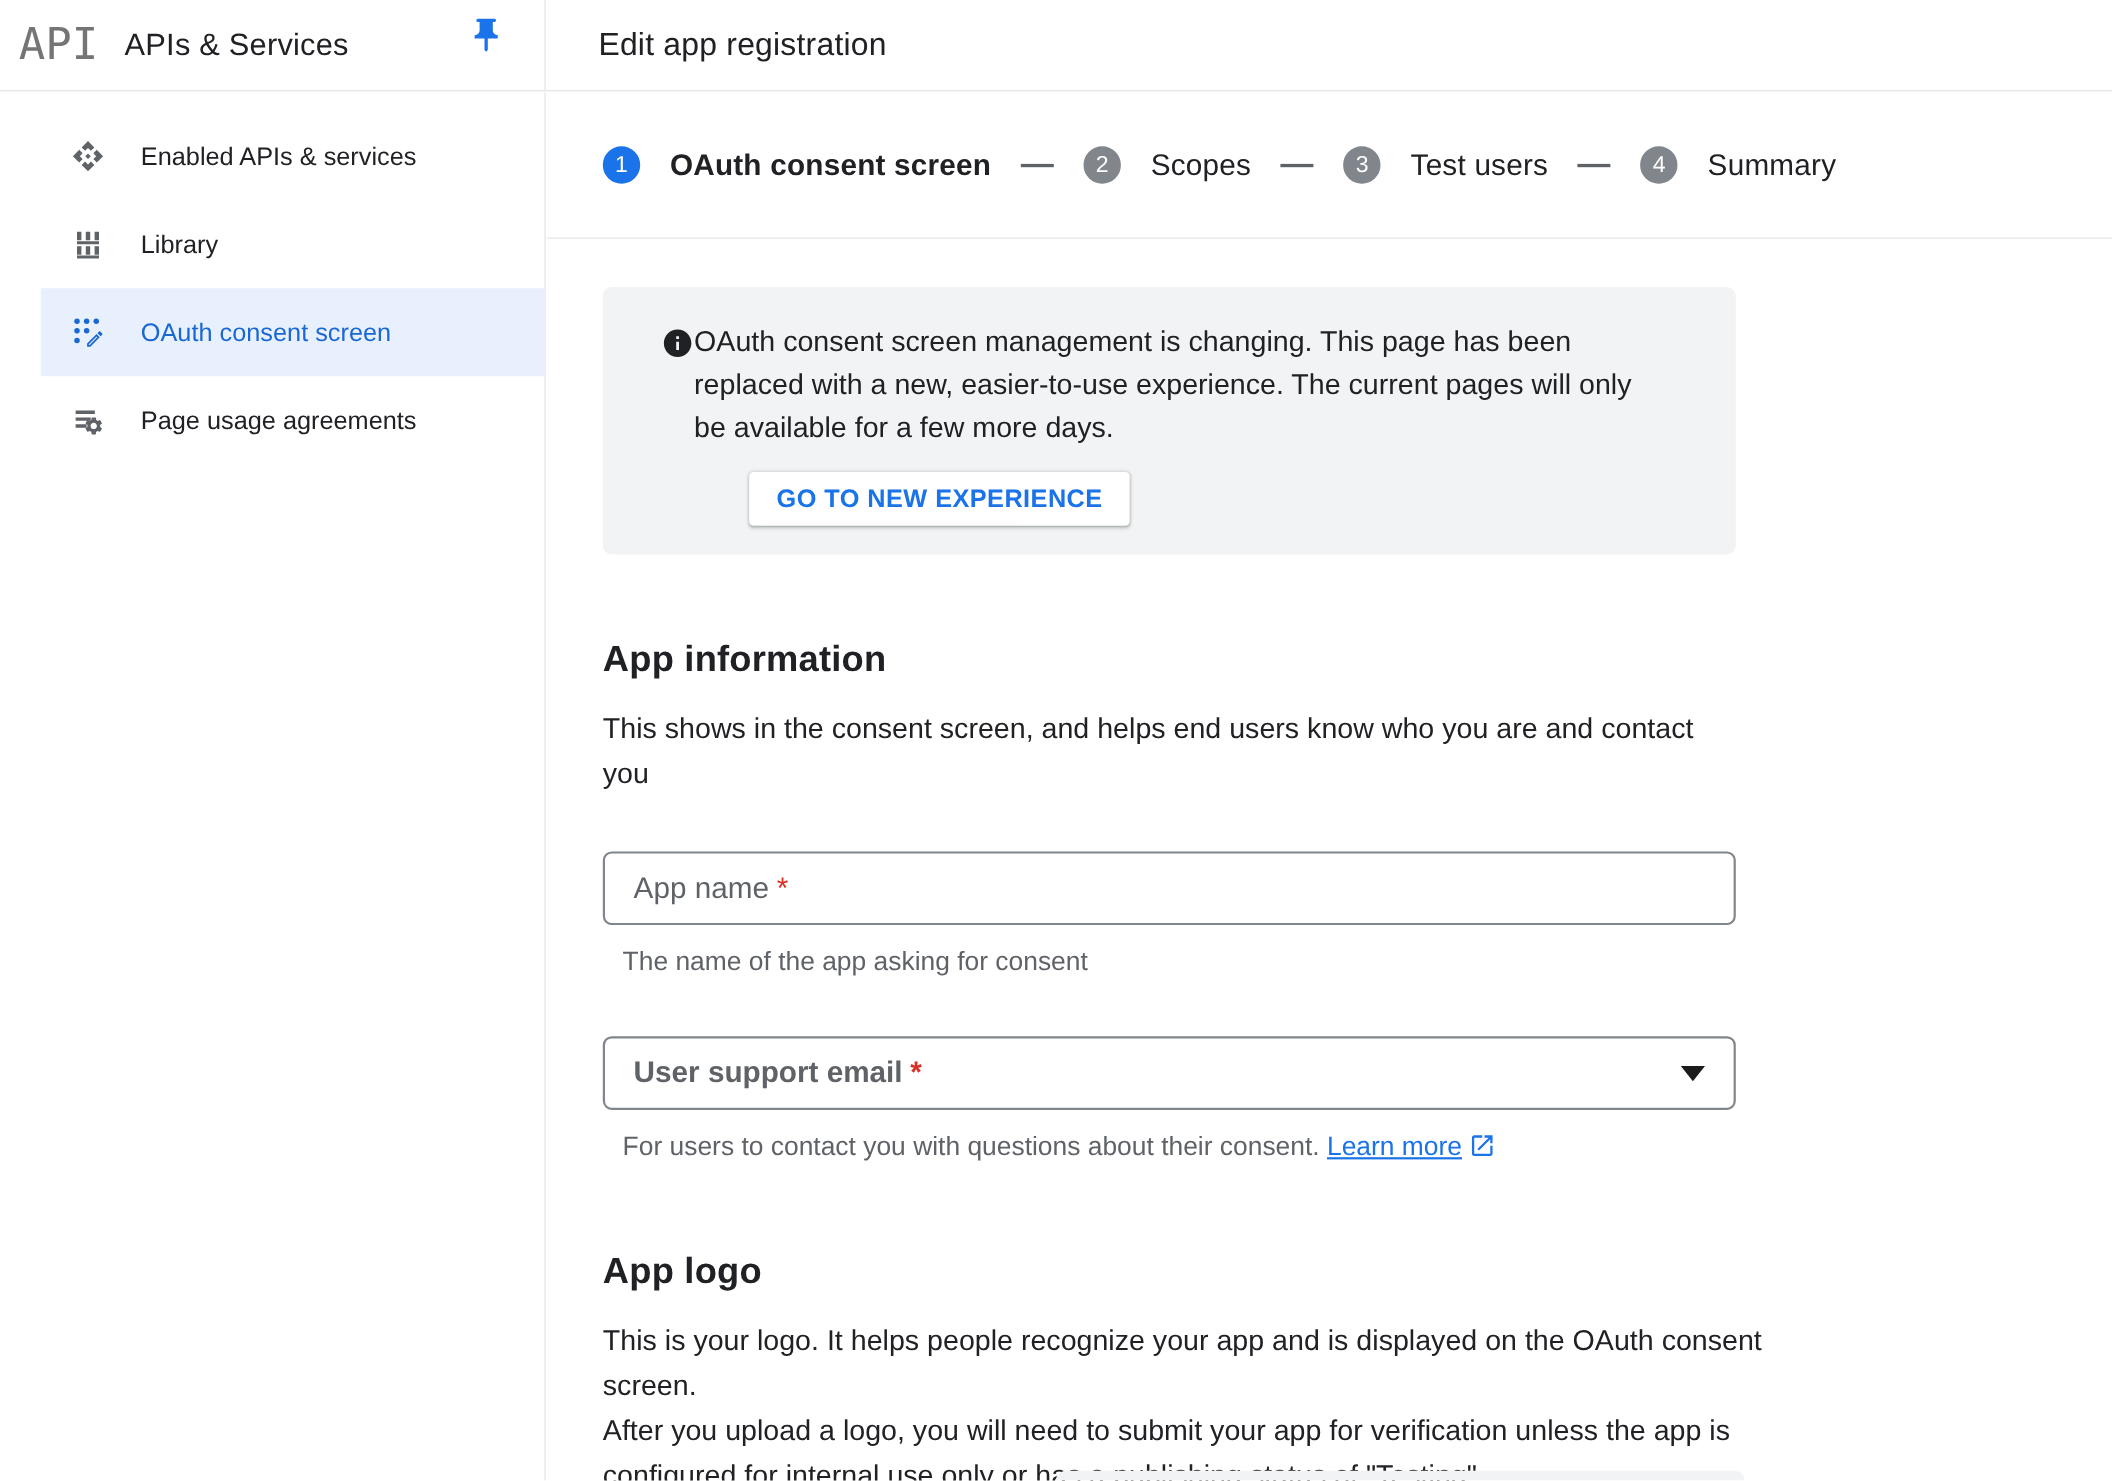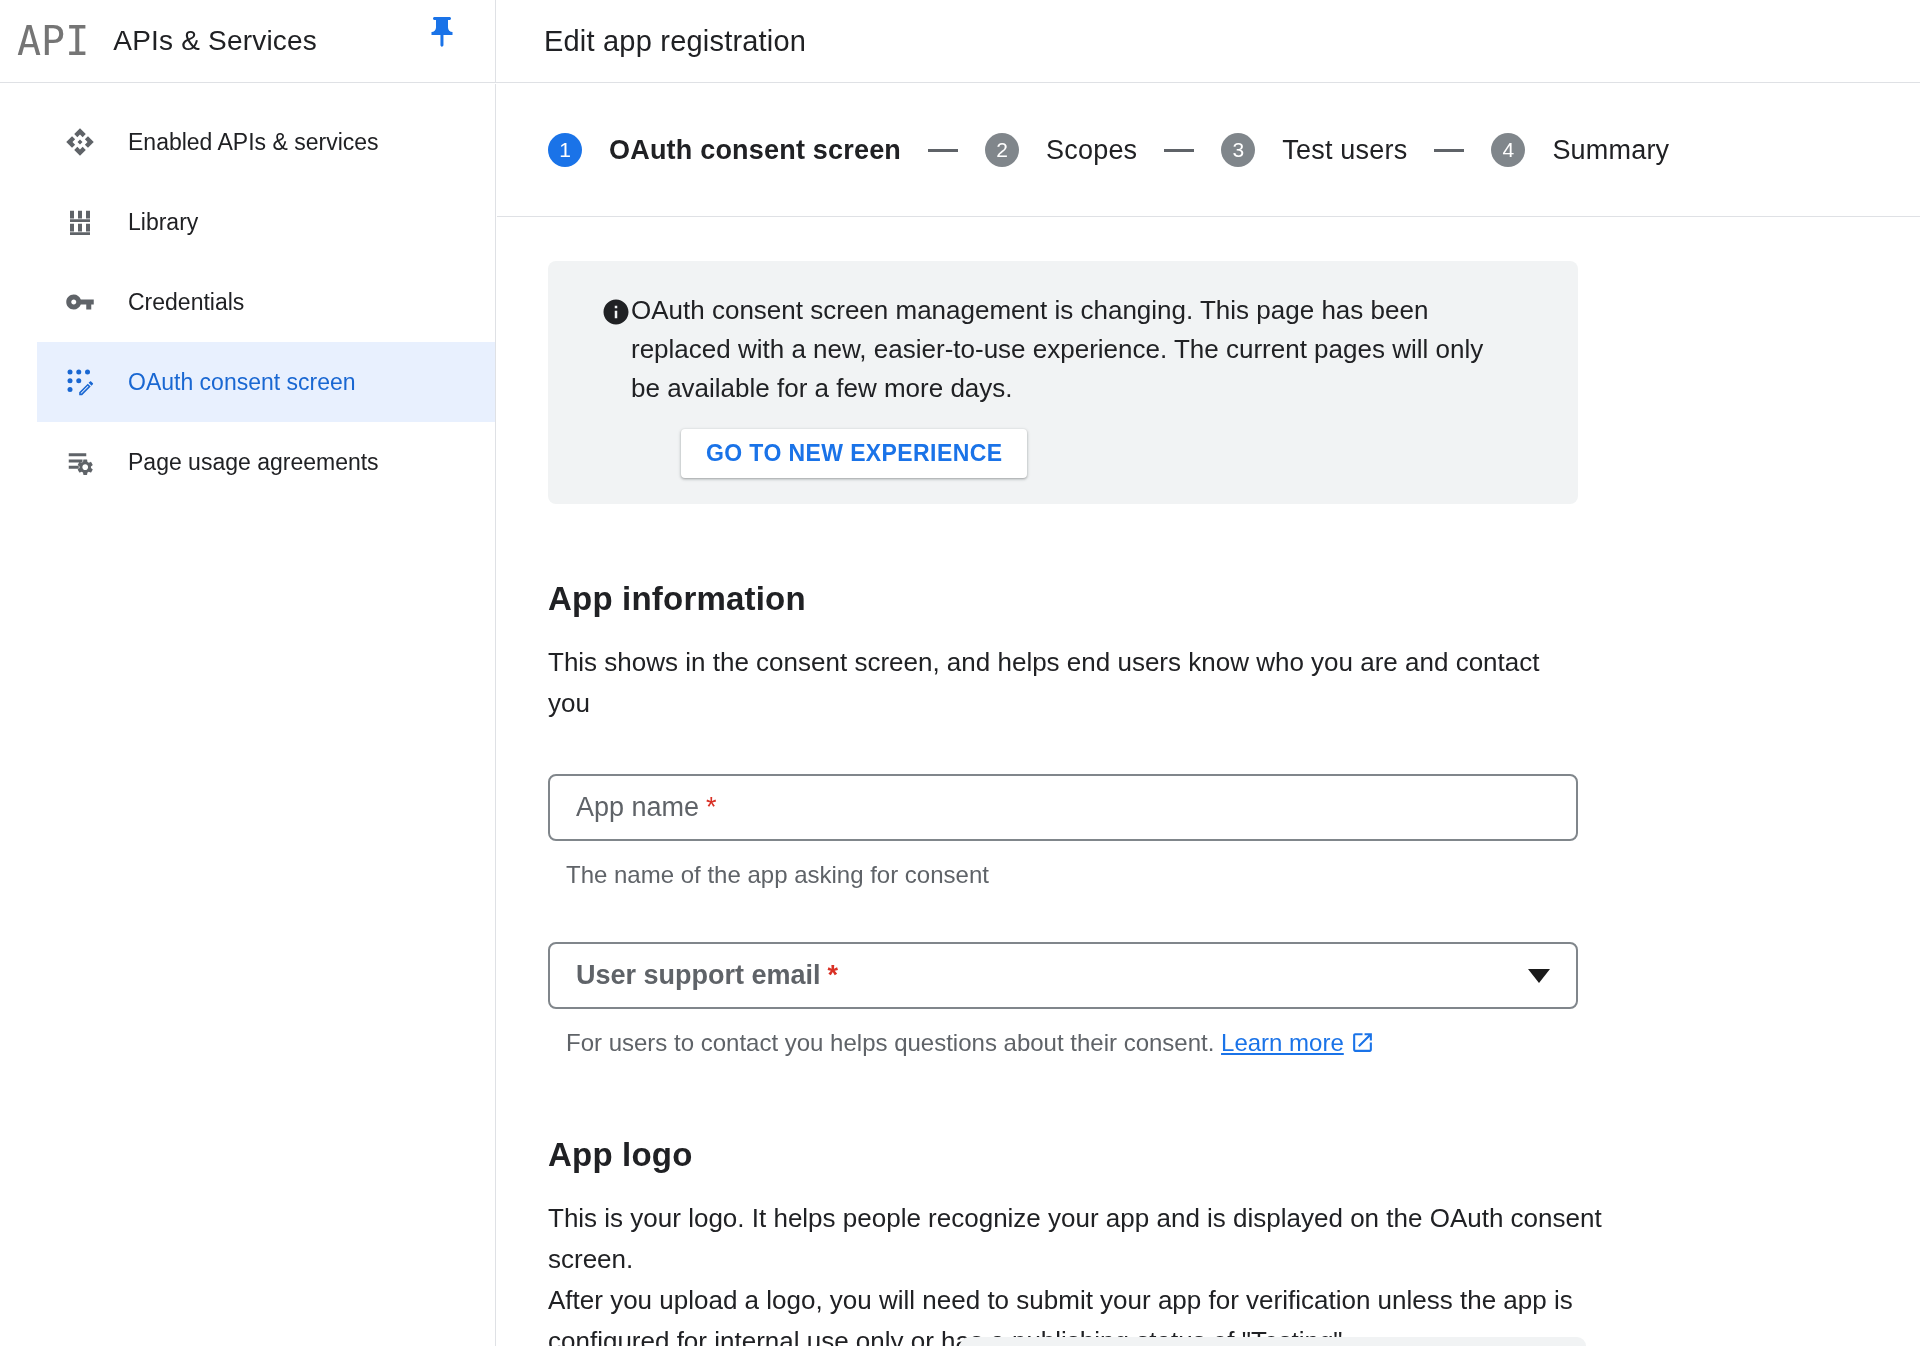--- a/index.html
+++ b/index.html
@@ -113,28 +113,20 @@
 
   <div class="side-item">
     <span class="icon">
       <svg viewBox="0 0 24 24" fill="#5f6368">
         <path d="M4 3h3.2v6.2H4zM10.4 3h3.2v6.2h-3.2zM16.8 3h3.2v6.2h-3.2zM4 9.8h16v2.2H4zM4 13.4h3.2v6.2H4zM10.4 13.4h3.2v6.2h-3.2zM16.8 13.4h3.2v6.2h-3.2zM4 20.2h16v2.2H4z"></path>
       </svg>
     </span>
     <span>Library</span>
   </div>
 
-  <div class="side-item">
-    <span class="icon">
-      <svg viewBox="0 0 24 24" fill="#5f6368">
-        <path d="M12.65 10C11.83 7.67 9.61 6 7 6c-3.31 0-6 2.69-6 6s2.69 6 6 6c2.61 0 4.83-1.67 5.65-4H17v4h4v-4h2v-4H12.65zM7 14c-1.1 0-2-.9-2-2s.9-2 2-2 2 .9 2 2-.9 2-2 2z"></path>
-      </svg>
-    </span>
-    <span>Credentials</span>
-  </div>
 
   <div class="side-item active">
     <span class="icon">
       <svg viewBox="0 0 24 24" fill="#1967d2">
         <circle cx="4" cy="4" r="2"></circle>
           <circle cx="11" cy="4" r="2"></circle>
           <circle cx="18" cy="4" r="2"></circle>
         <circle cx="4" cy="11" r="2"></circle>
           <circle cx="11" cy="11" r="2"></circle>
         <circle cx="4" cy="18" r="2"></circle>
@@ -201,21 +193,21 @@
       <span class="req-star">*</span>
     </div>
     <div class="field-helper">The name of the app asking for consent</div>
 
     <div class="text-field select" role="combobox">
       <span class="field-label">User support email</span>
       <span class="req-star">*</span>
       <span class="dd-arrow"></span>
     </div>
     <div class="field-helper">
-      <span>For users to contact you helps questions about their consent.</span>
+      <span>For users to contact you with questions about their consent.</span>
       <a class="learn-more">Learn more</a><span class="ext-icon"><svg viewBox="0 0 24 24" fill="#1a73e8">
             <path d="M19 19H5V5h7V3H5c-1.11 0-2 .9-2 2v14c0 1.1.89 2 2 2h14c1.1 0 2-.9 2-2v-7h-2v7zM14 3v2h3.59l-9.83 9.83 1.41 1.41L19 6.41V10h2V3h-7z"></path>
           </svg></span>
     </div>
 
     <h2 class="section-heading">App logo</h2>
     <div class="logo-desc">
       <span>This is your logo. It helps people recognize your app and is displayed on the OAuth consent screen.</span><br>
       <span>After you upload a logo, you will need to submit your app for verification unless the app is configured for internal use only or has a publishing status of "Testing".</span>
       <span class="ext-icon"></span>

